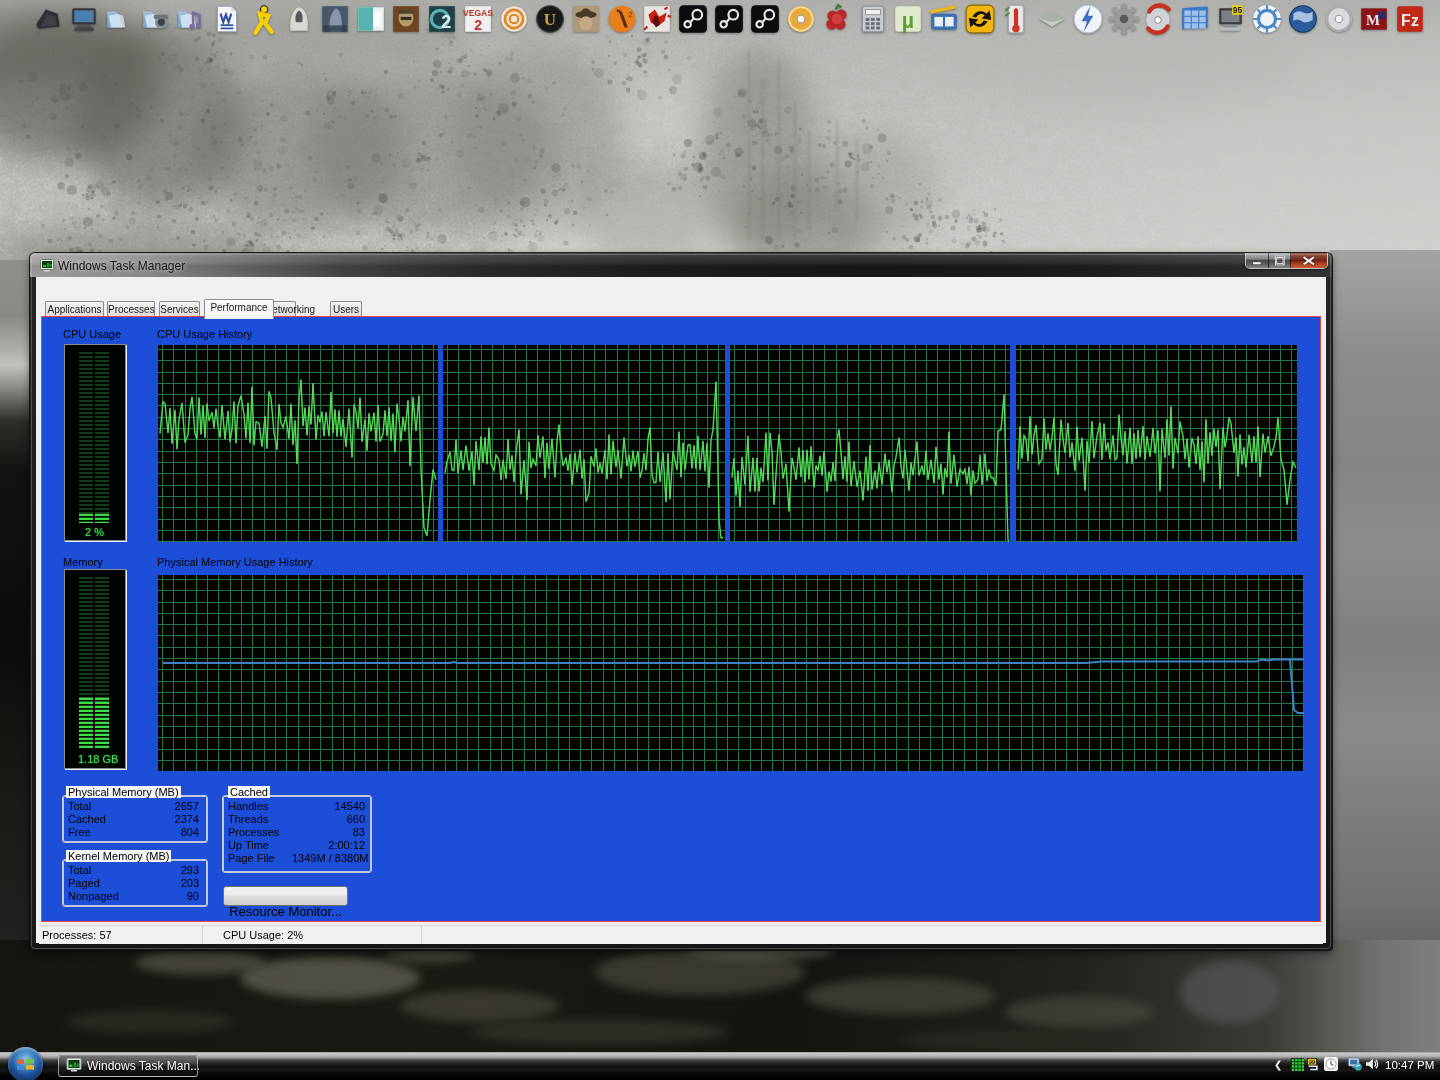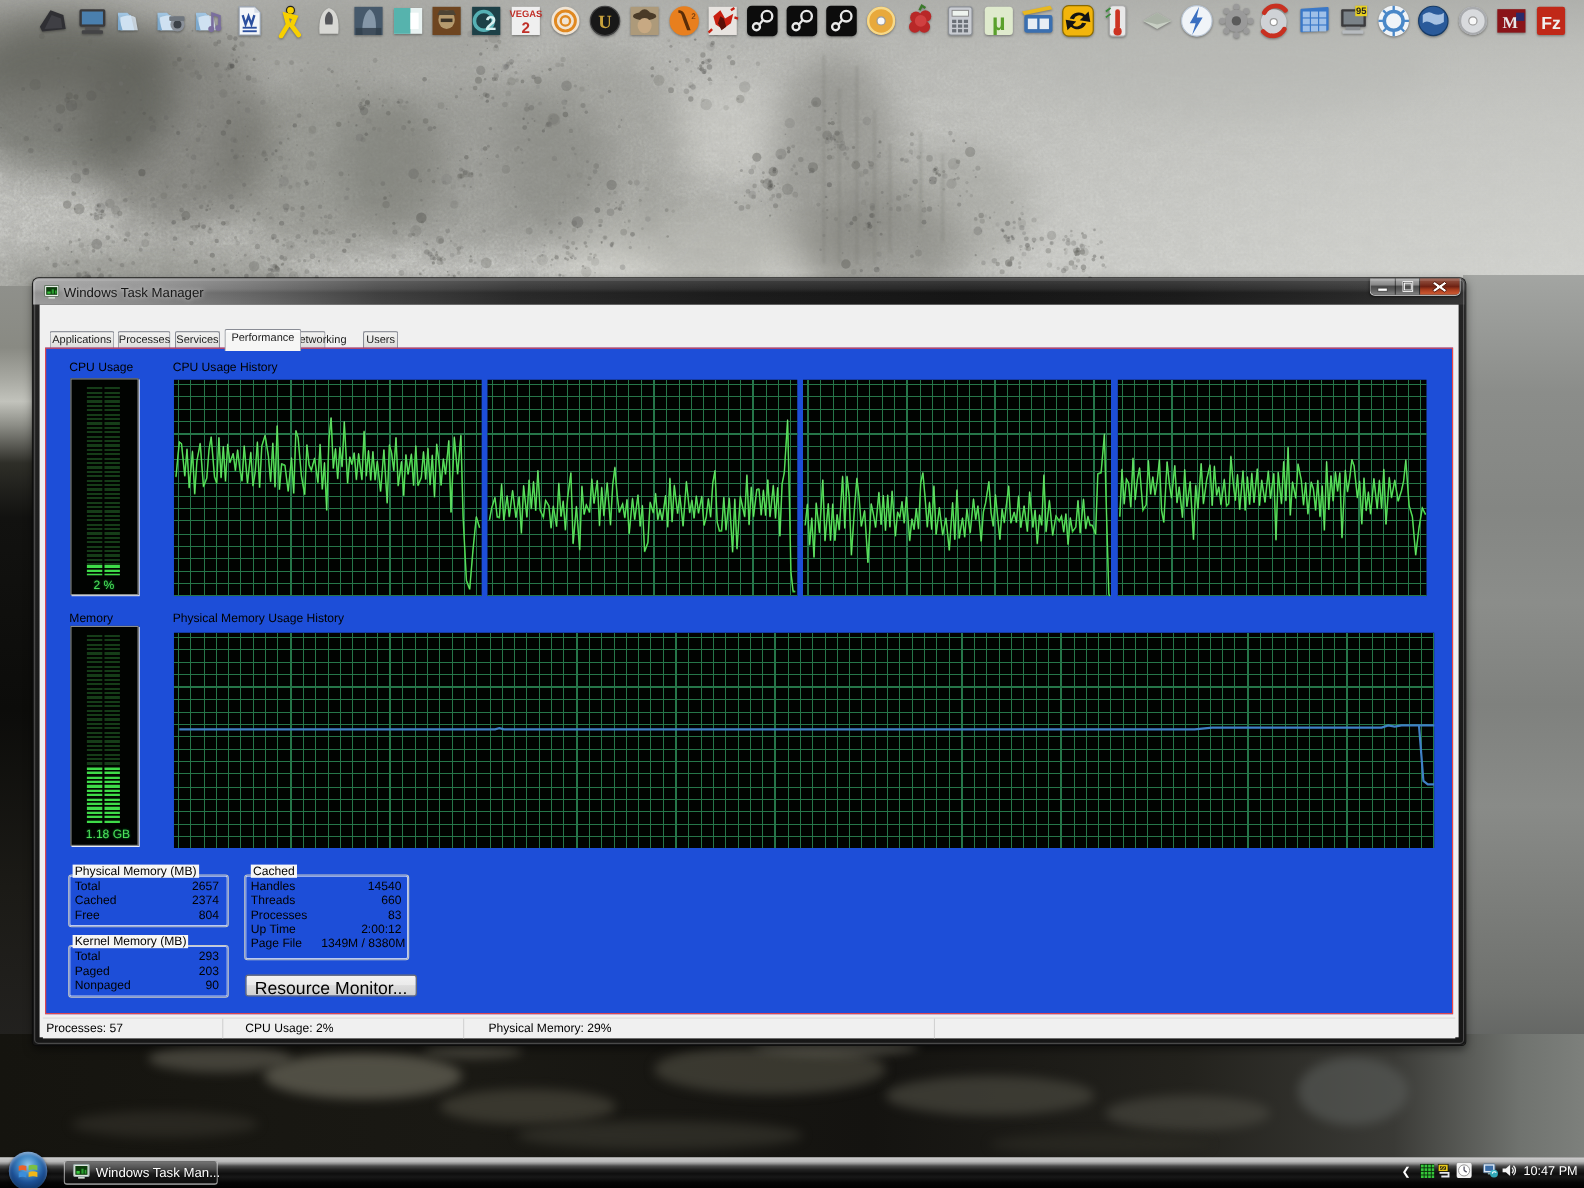--- a/index.html
+++ b/index.html
@@ -74,23 +74,23 @@
 .led2{position:absolute;width:14px;background:
  repeating-linear-gradient(180deg, rgba(60,210,70,.3) 0 1px, #3fdc49 1px 3px, rgba(0,10,0,1) 3px 4px);}
 .gtext{position:absolute;font-size:11px;color:#4fdf5a;text-shadow:0 0 2px #0a3;white-space:nowrap}
 .g{position:absolute}
 
 .grp{position:absolute;border:1px solid #c8cac5;border-radius:3px;
  box-shadow:inset 0 0 0 1px rgba(255,255,255,.7);}
 .grplbl{position:absolute;font-size:11px;color:#000;background:#f6f6f5;padding:0 2px;white-space:nowrap}
 .row{position:absolute;font-size:11px;color:#000;white-space:nowrap}
 .rval{position:absolute;font-size:11px;color:#000;text-align:right;white-space:nowrap}
-#resbtn{position:absolute;left:181px;top:569px;width:156px;height:20px;border:1px solid #707070;border-radius:3px;
+#resbtn{position:absolute;left:181px;top:569px;width:125px;height:20px;border:1px solid #707070;border-radius:3px;
  background:linear-gradient(180deg,#f2f2f2,#ebebeb 45%,#dddddd 50%,#cfcfcf 100%);
- font-size:16px;text-align:center;padding-top:4px;color:#000}
+ font-size:13px;text-align:center;padding-top:17px;color:#000}
 
 #statusbar{position:absolute;left:3px;top:648px;width:1284px;height:19px;background:#f0f0f0;
  font-size:11px;color:#000;border-top:1px solid #dadada}
 .sb{position:absolute;top:0;height:100%;border-right:1px solid #d2d2d2;padding:3px 0 0 3px}
 </style></head><body>
 <div id="screen">
 
 <div id="wp-top"></div>
 <svg class="abs" style="left:0;top:0" width="1440" height="280" xmlns="http://www.w3.org/2000/svg">
 <defs>
@@ -2075,21 +2075,20 @@
               <line x1="0" y1="174.5" x2="1146" y2="174.5" stroke="#267549" stroke-width="1"></line>
               <line x1="0" y1="185.5" x2="1146" y2="185.5" stroke="#267549" stroke-width="1"></line>
             </g>
             <polyline points="5,88 292,88 296,87 300,88 928,88 944,86.5 1098,86.5 1104,84.5 1110,85.5 1116,84.5 1268,84.5 1274,86.5 1280,84.5 1132,84.5" fill="none" stroke="#3f80c6" stroke-width="2"></polyline>
             <polyline points="1132,84.5 1136,135 1140,138 1146,138" fill="none" stroke="#3f80c6" stroke-width="2"></polyline>
           </svg>
     </div>
     <div id="statusbar">
       <div class="sb" style="left:0;width:164px">Processes: 57</div>
       <div class="sb" style="left:164px;width:219px;padding-left:20px">CPU Usage: 2%</div>
-      <div class="sb" style="left:383px;width:428px;padding-left:22px">Physical Memory: 29%</div>
       <div class="sb" style="left:811px;width:472px;border-right:none"></div>
     </div>
   </div>
 </div>
 
 <div id="taskbar"></div>
 <div id="orb"></div>
 <svg class="abs" style="left:16px;top:1056px" width="19" height="18" viewBox="0 0 19 18" xmlns="http://www.w3.org/2000/svg">
 <path d="M1 4 Q4.5 2.5 8 4 L8 8.5 Q4.5 7 1 8.5 Z" fill="#e8622c"></path>
 <path d="M10 3.6 Q14 2 18 3.6 L18 8 Q14 6.5 10 8 Z" fill="#7bc043"></path>

